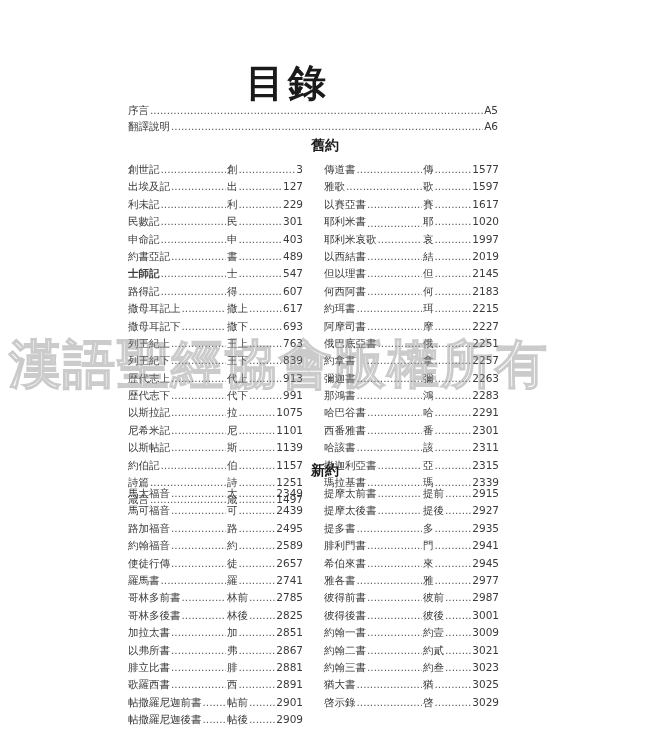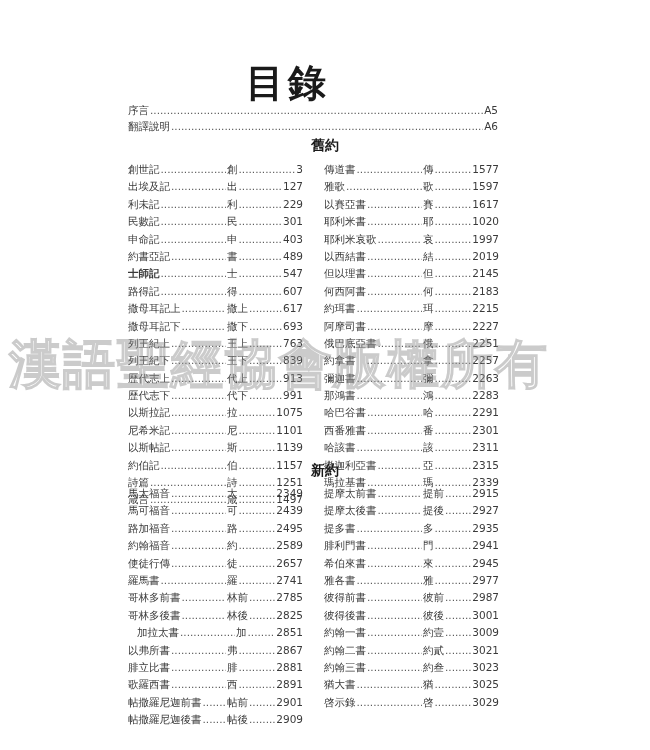--- a/index.html
+++ b/index.html
@@ -247,21 +247,21 @@
     <div class="row">
       <span style="display: flex; width: 99px; flex: 0 0 99px; overflow: hidden;">
         <span class="name" style="display: inline-block;">以賽亞書</span>
         <span class="dots" style="flex: 1 1 0%;"></span>
       </span>
       <span class="abbr">賽</span>
       <span class="dots"></span>
       <span class="page">1617</span>
     </div>
     <div class="row">
-      <span style="display: flex; width: 99px; flex: 0 0 99px; overflow: hidden;">
+      <span style="display: flex; width: 99px; flex: 0 0 99px; overflow: hidden; align-items: flex-end;">
         <span class="name" style="display: inline-block;">耶利米書</span>
         <span class="dots" style="flex: 1 1 0%;"></span>
       </span>
       <span class="abbr">耶</span>
       <span class="dots"></span>
       <span class="page">1020</span>
     </div>
     <div class="row">
       <span style="display: flex; width: 99px; flex: 0 0 99px; overflow: hidden;">
         <span class="name" style="display: inline-block;">耶利米哀歌</span>
@@ -468,21 +468,21 @@
     <div class="row">
       <span style="display: flex; width: 99px; flex: 0 0 99px; overflow: hidden;">
         <span class="name" style="display: inline-block;">哥林多後書</span>
         <span class="dots" style="flex: 1 1 0%;"></span>
       </span>
       <span class="abbr">林後</span>
       <span class="dots"></span>
       <span class="page">2825</span>
     </div>
     <div class="row">
-      <span style="display: flex; width: 99px; flex: 0 0 99px; overflow: hidden; margin-left: 9px;">
+      <span style="display: flex; width: 99px; flex: 0 0 99px; overflow: hidden;">
         <span class="name" style="display: inline-block;">加拉太書</span>
         <span class="dots" style="flex: 1 1 0%;"></span>
       </span>
       <span class="abbr">加</span>
       <span class="dots"></span>
       <span class="page">2851</span>
     </div>
     <div class="row">
       <span style="display: flex; width: 99px; flex: 0 0 99px; overflow: hidden;">
         <span class="name" style="display: inline-block;">以弗所書</span>

